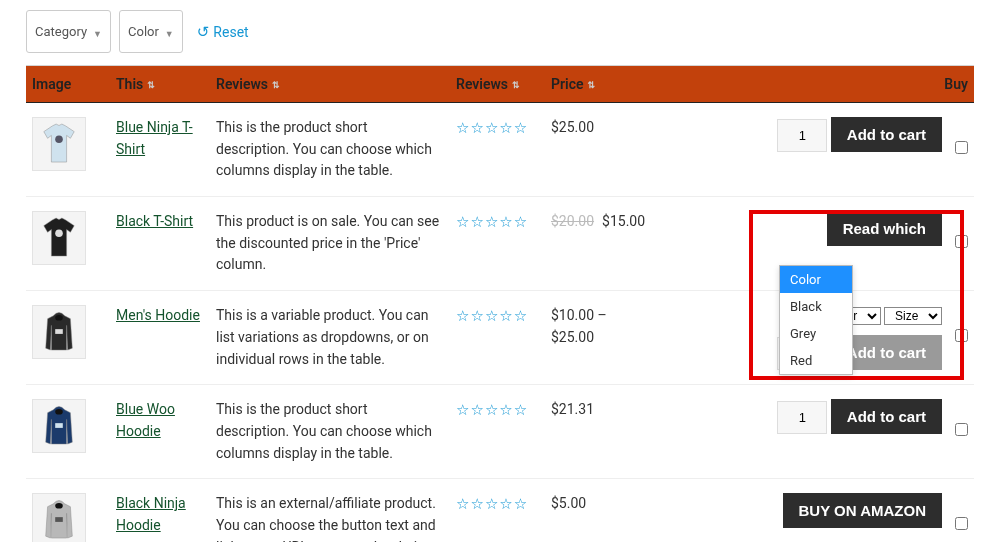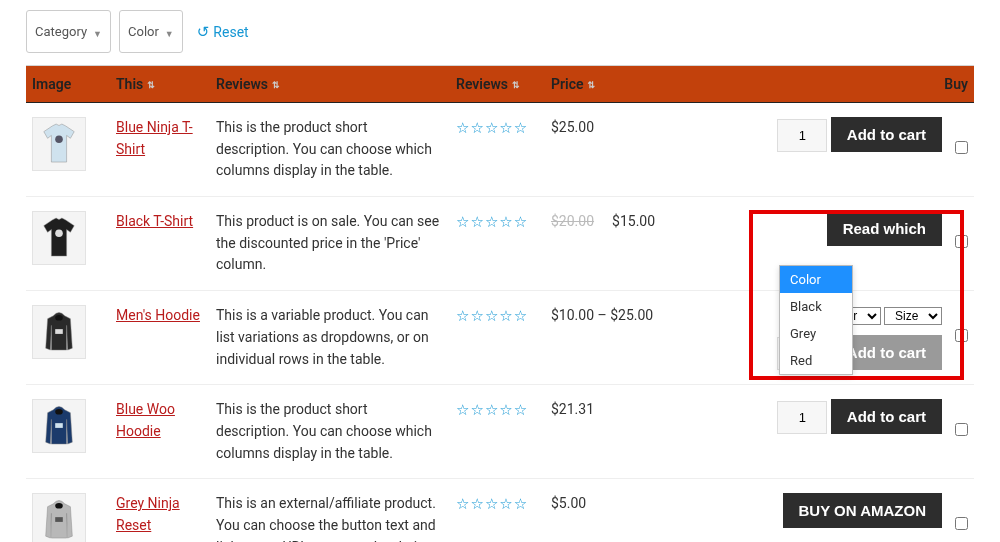--- a/index.html
+++ b/index.html
@@ -12,23 +12,23 @@
 .spacer{flex:1}
 .search-wrap{display:flex;align-items:center;gap:8px;color:#333}
 .search-wrap input{background:#f5f5f5;border:none;padding:6px 8px;width:168px;font-size:13px}
 table{width:calc(100% - 52px);margin:0 26px;border-collapse:collapse}
 thead th{text-align:left;font-weight:600;font-size:14px;padding:10px 6px;border-top:1px solid #d4d4d4;border-bottom:1px solid #222;background:#c2410c;color:#222;position:relative}
 .sort-icon{color:#ccc;font-size:9px;margin-left:4px;vertical-align:middle}
 thead th.buy{text-align:right}
 tbody td{padding:14px 6px;vertical-align:top;border-bottom:1px solid #eee;font-size:14px;line-height:1.55}
 .thumb{width:54px;height:54px;background:#f4f4f4;border:1px solid #e3e3e3;display:flex;align-items:center;justify-content:center}
 .thumb svg{width:38px;height:44px}
-a.prod{color:#b91c1c;text-decoration:underline}
+a.prod{color:#14532d;text-decoration:underline}
 .stars{color:#1697d4;font-size:15px;letter-spacing:1px;white-space:nowrap}
-.old-price{color:#bbb;text-decoration:line-through;margin-right:18px}
+.old-price{color:#bbb;text-decoration:line-through;margin-right:8px}
 .btn{background:#2d2d2d;color:#fff;padding:9px 16px;font-size:15px;font-weight:600;border:none;cursor:pointer;display:inline-block}
 .btn.grey{background:#9a9a9a}
 .qty{width:50px;padding:8px 4px;text-align:center;border:1px solid #ddd;background:#f7f7f7;font-size:13px}
 .buy-cell{text-align:right;white-space:nowrap}
 .chk-cell{width:26px;text-align:center;vertical-align:middle}
 .chk-cell input{cursor:pointer}
 select.var{border:1px solid #888;padding:0 6px;font-size:12px;background:#fff}
 .highlight-box{position:absolute;border:4px solid #e40000;pointer-events:none}
 .dropdown-open{position:absolute;background:#fff;border:1px solid #bbb;box-shadow:0 2px 6px rgba(0,0,0,.15);font-size:13px;width:74px}
 .dropdown-open .opt{padding:6px 10px;cursor:pointer}
@@ -139,21 +139,21 @@
       <tr>
         <td class="col-img">
           <div class="thumb">
             <svg viewBox="0 0 40 46">
               <path fill="#b8b8b8" stroke="#888" stroke-width=".5" d="M14 6 Q20 -1 26 6 L32 9 L34 40 L29 42 L28 16 L28 42 L12 42 L12 16 L11 42 L6 40 L8 9 Z"></path>
               <ellipse cx="20" cy="8" rx="4" ry="3" fill="#111"></ellipse>
               <rect x="16" y="20" width="8" height="5" fill="#555"></rect>
             </svg>
           </div>
         </td>
-  <td class="col-name"><a href="#" class="prod">Grey Ninja Reset</a></td>
+  <td class="col-name"><a href="#" class="prod">Black Ninja Hoodie</a></td>
   <td class="col-sum">This is an external/affiliate product. You can choose the button text and link to any URL or external website.</td>
   <td class="col-rev"><span class="stars">☆☆☆☆☆</span></td>
   <td class="col-price"><span>$5.00</span></td>
   <td class="buy-cell"><button class="btn">BUY ON AMAZON</button></td>
   <td class="chk-cell"><input type="checkbox" style=""></td>
       </tr>
     </tbody>
 </table>
 
 <div class="highlight-box" style="left:749px;top:210px;width:215px;height:170px"></div>

